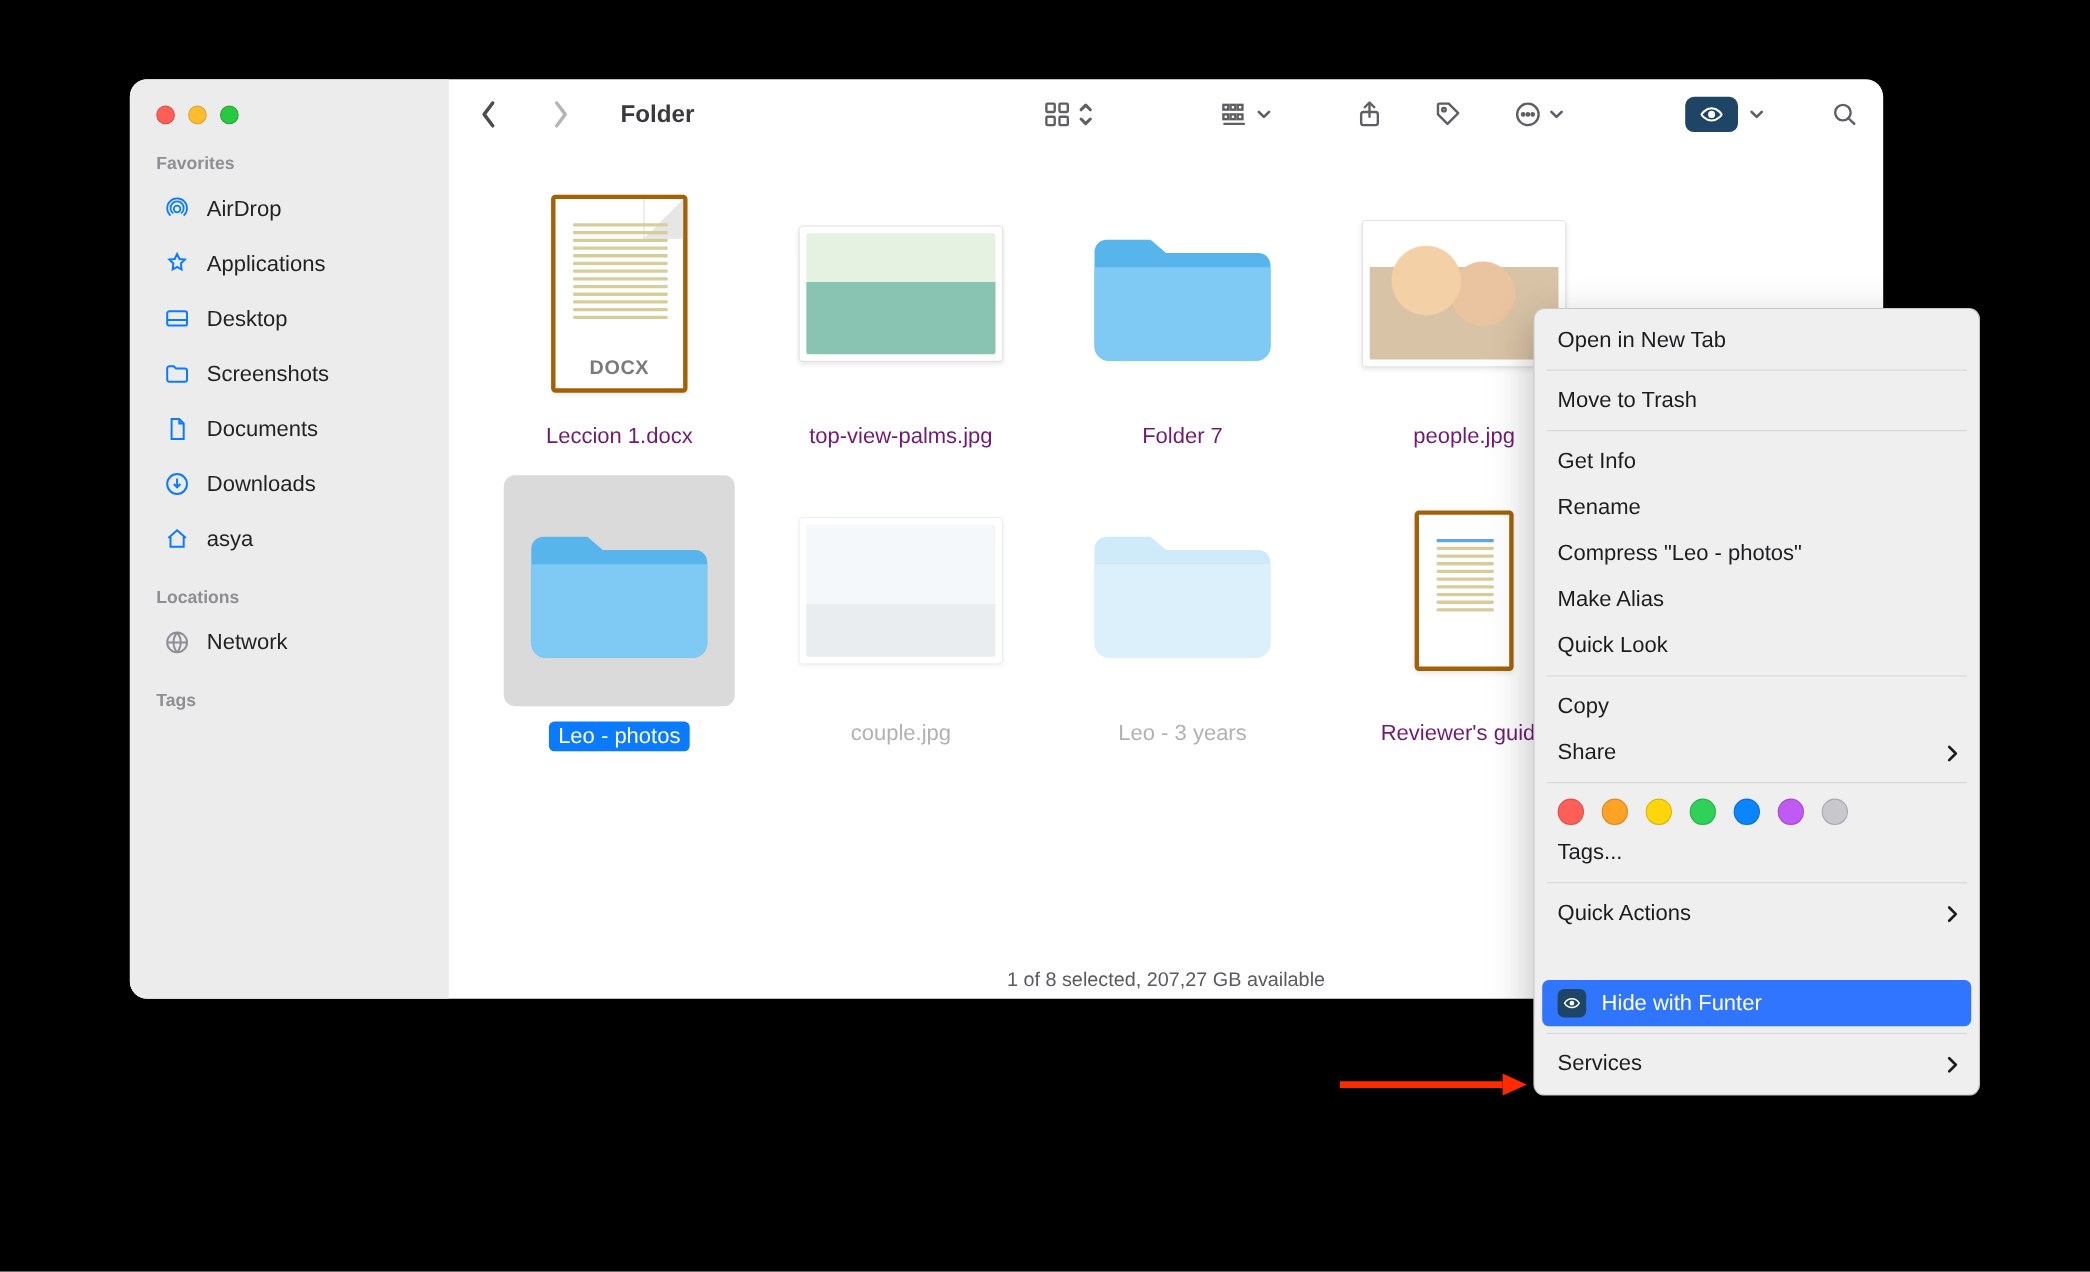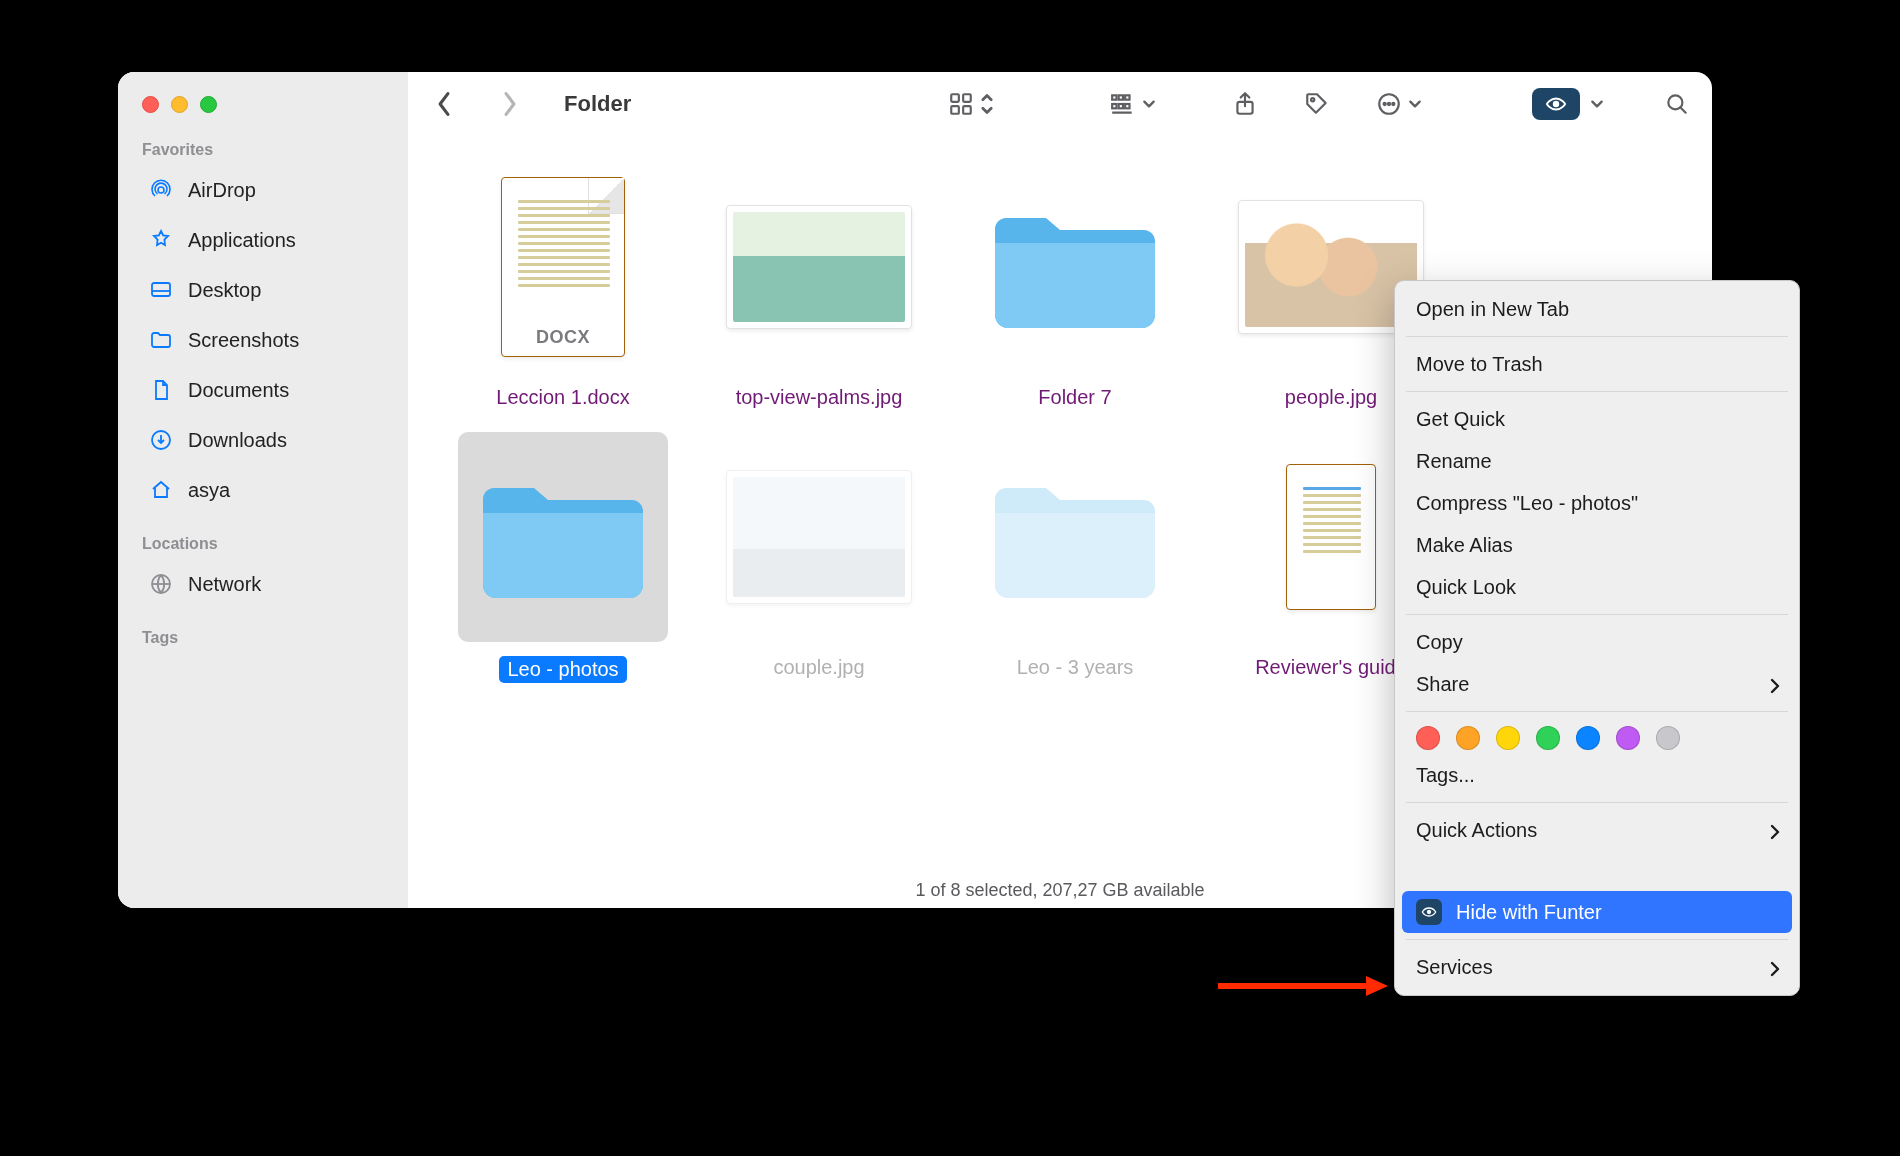--- a/index.html
+++ b/index.html
@@ -123,21 +123,21 @@
   .label { font-size: 20px; color: #701a75; text-align: center; white-space: nowrap; }
   .label.dim { color: #b1b1b4; }
   .label.sel {
     background: #0a7aff; color: #fff;
     padding: 2px 8px; border-radius: 5px;
   }
 
   
   .doc-page {
     width: 124px; height: 180px; background: #fff;
-    border: 1px solid #a16207; border-radius: 4px;
+    border: 4px solid #a16207; border-radius: 4px;
     position: relative;
     box-shadow: 0 2px 4px rgba(0,0,0,.08);
   }
   .doc-page .fold {
     position: absolute; right: 0; top: 0;
     width: 36px; height: 36px;
     background: linear-gradient(135deg, #fff 0 50%, #e6e6e6 50% 100%);
     border-left: 1px solid #e0e0e0;
     border-bottom: 1px solid #e0e0e0;
   }
@@ -544,21 +544,21 @@
 <div class="context-menu">
   <div class="cm-item">
       <span>Open in New Tab</span>
     </div>
   <div class="cm-sep"></div>
   <div class="cm-item">
       <span>Move to Trash</span>
     </div>
   <div class="cm-sep"></div>
   <div class="cm-item">
-      <span>Get Quick</span>
+      <span>Get Info</span>
     </div>
   <div class="cm-item">
       <span>Rename</span>
     </div>
   <div class="cm-item">
       <span>Compress "Leo - photos"</span>
     </div>
   <div class="cm-item">
       <span>Make Alias</span>
     </div>

